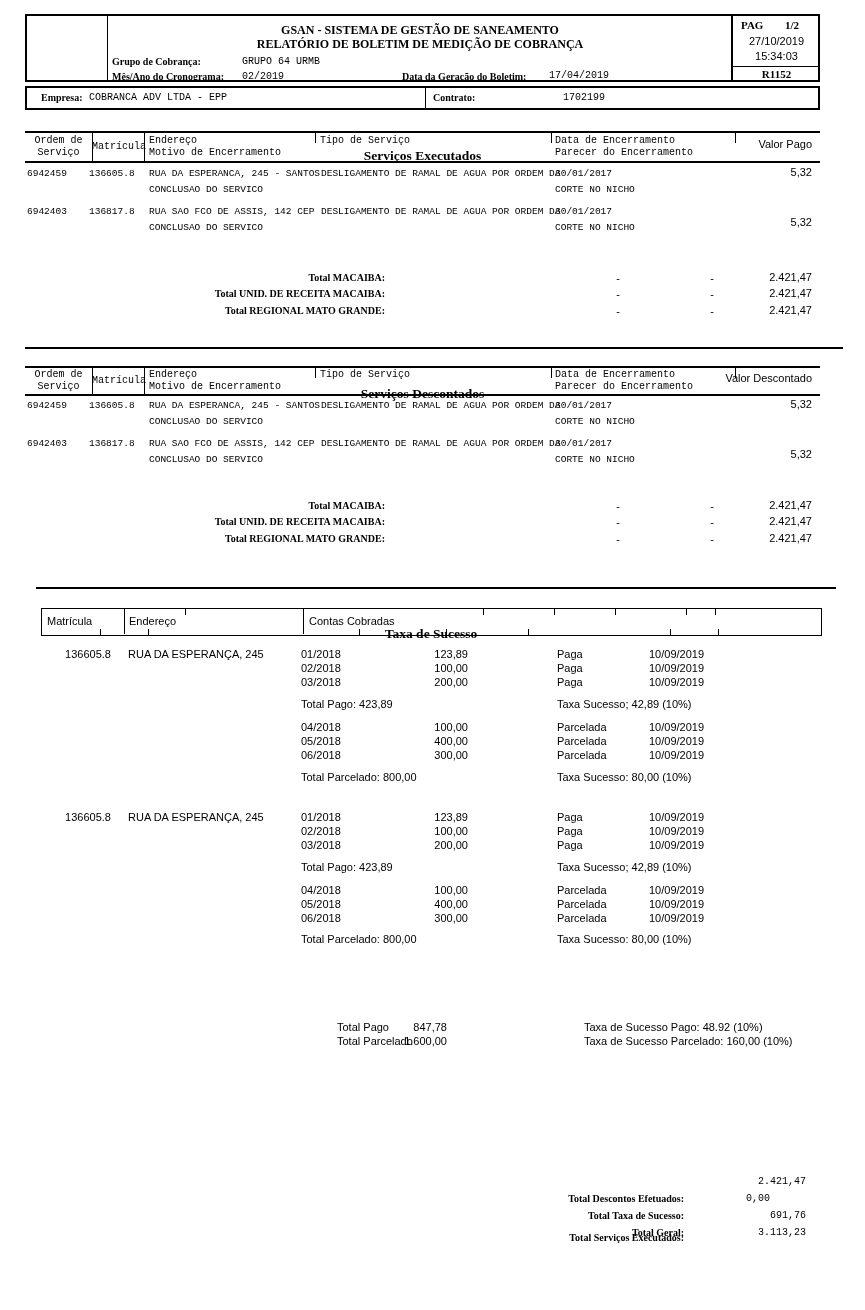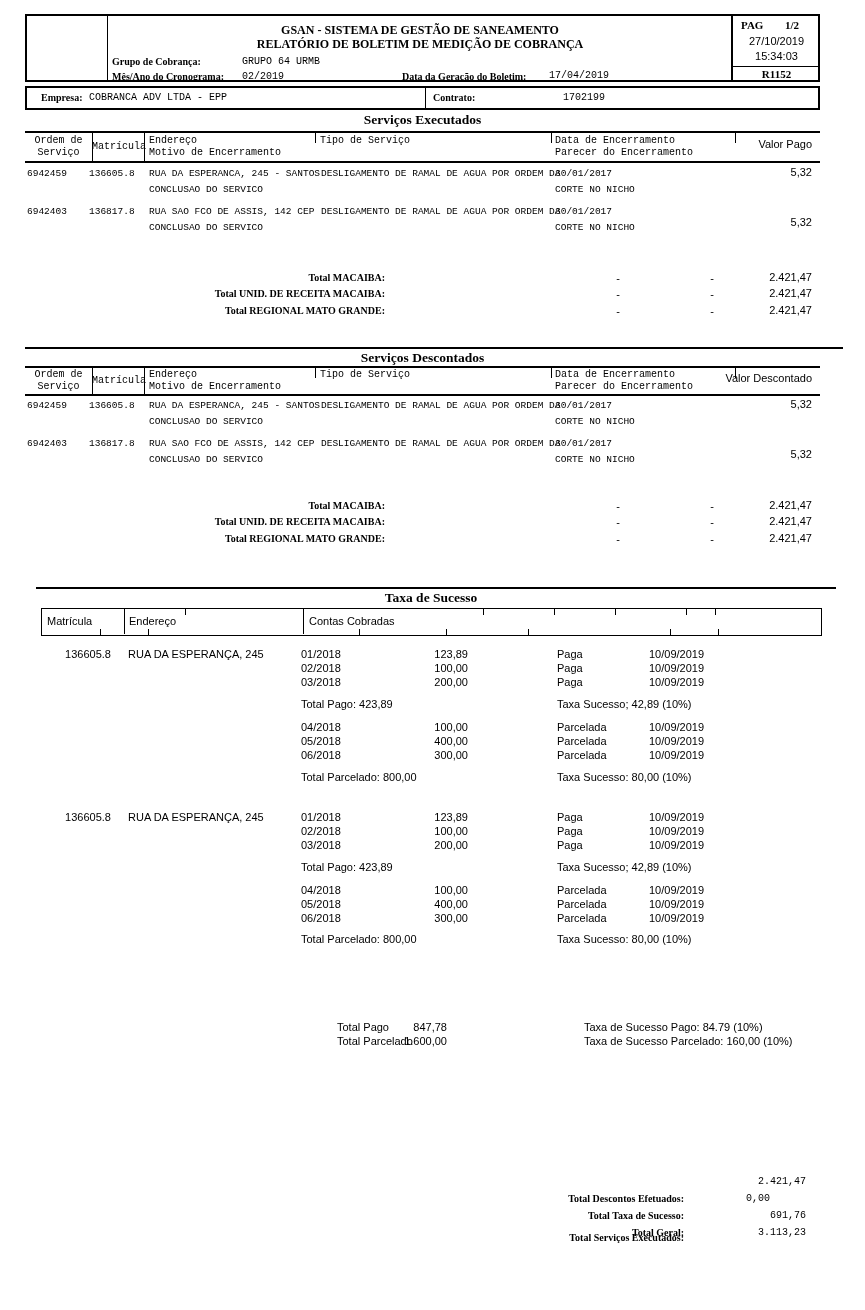--- a/index.html
+++ b/index.html
@@ -7,21 +7,21 @@
   .abs{position:absolute;white-space:nowrap;}
   .mono{font-family:"Liberation Mono","DejaVu Sans Mono",monospace;}
   .sans{font-family:"Liberation Sans","DejaVu Sans",sans-serif;}
   .b{font-weight:bold;font-family:Liberation Serif, serif;}
   .ctr{text-align:center;}
   .rt{text-align:right;}
   .f9{font-size:9.5px;line-height:11px;}
   .f10{font-size:10px;line-height:12px;}
   .f11{font-size:11px;line-height:13px;}
   .f12{font-size:12px;line-height:14px;}
-  .f13{font-size:13.5px;line-height:15px;}
+  .f13{font-size:13.5px;line-height:15px;margin-top:36px;}
   .line{position:absolute;background:#000;}
   .vline{position:absolute;background:#000;width:1px;}
   .tick{position:absolute;background:#000;width:1px;height:6px;}
   .box{position:absolute;border:2px solid #000;box-sizing:border-box;}
   .logo-word{font-family:"Liberation Sans","DejaVu Sans",sans-serif;font-weight:bold;color:#16356b;font-size:21px;letter-spacing:.5px;line-height:20px;}
   .logo-bar{height:4px;background:#2a5caa;margin-top:1px;}
 </style>
 </head>
 <body>
 
@@ -282,21 +282,21 @@
     <div class="abs sans f11" style="left:557px;top:912px;">Parcelada</div>
     <div class="abs sans f11" style="left:649px;top:912px;">10/09/2019</div>
 
     <div class="abs sans f11" style="left:301px;top:933px;">Total Parcelado: 800,00</div>
     <div class="abs sans f11" style="left:557px;top:933px;">Taxa Sucesso:  80,00 (10%)</div>
   </div>
 
   <div>
     <div class="abs sans f11" style="left:337px;top:1021px;">Total Pago</div>
     <div class="abs sans f11 rt" style="left:367px;top:1021px;width:80px;">847,78</div>
-    <div class="abs sans f11" style="left:584px;top:1021px;">Taxa de Sucesso Pago:  84.79  (10%)</div>
+    <div class="abs sans f11" style="left:584px;top:1021px;">Taxa de Sucesso Pago:  48.92  (10%)</div>
 
     <div class="abs sans f11" style="left:337px;top:1035px;">Total Parcelado</div>
     <div class="abs sans f11 rt" style="left:367px;top:1035px;width:80px;">1.600,00</div>
     <div class="abs sans f11" style="left:584px;top:1035px;">Taxa de Sucesso Parcelado: 160,00 (10%)</div>
   </div>
 
   <div>
     <div class="abs mono b f10 rt" style="left:384px;top:1232px;width:300px;">Total Serviços Executados:</div>
     <div class="abs mono f10 rt" style="left:706px;top:1176px;width:100px;">2.421,47</div>
 

